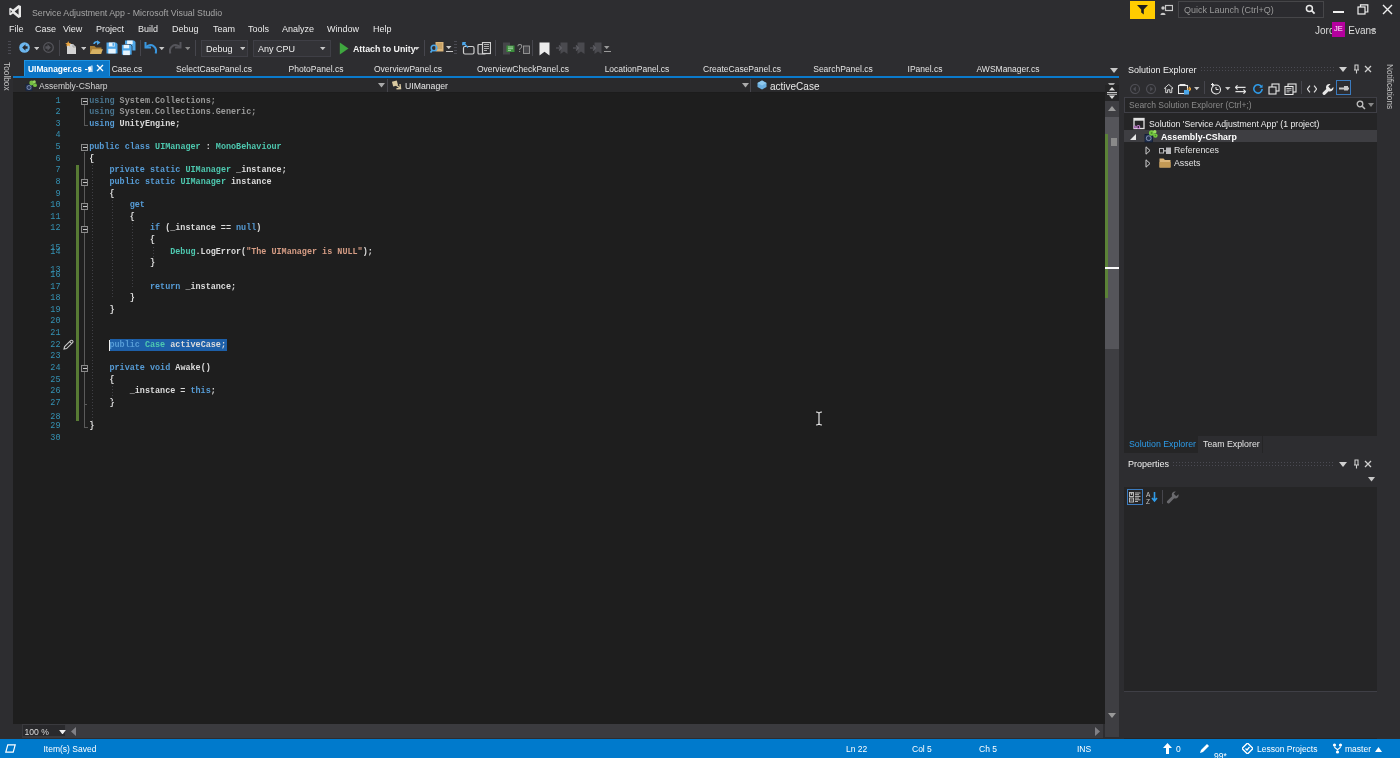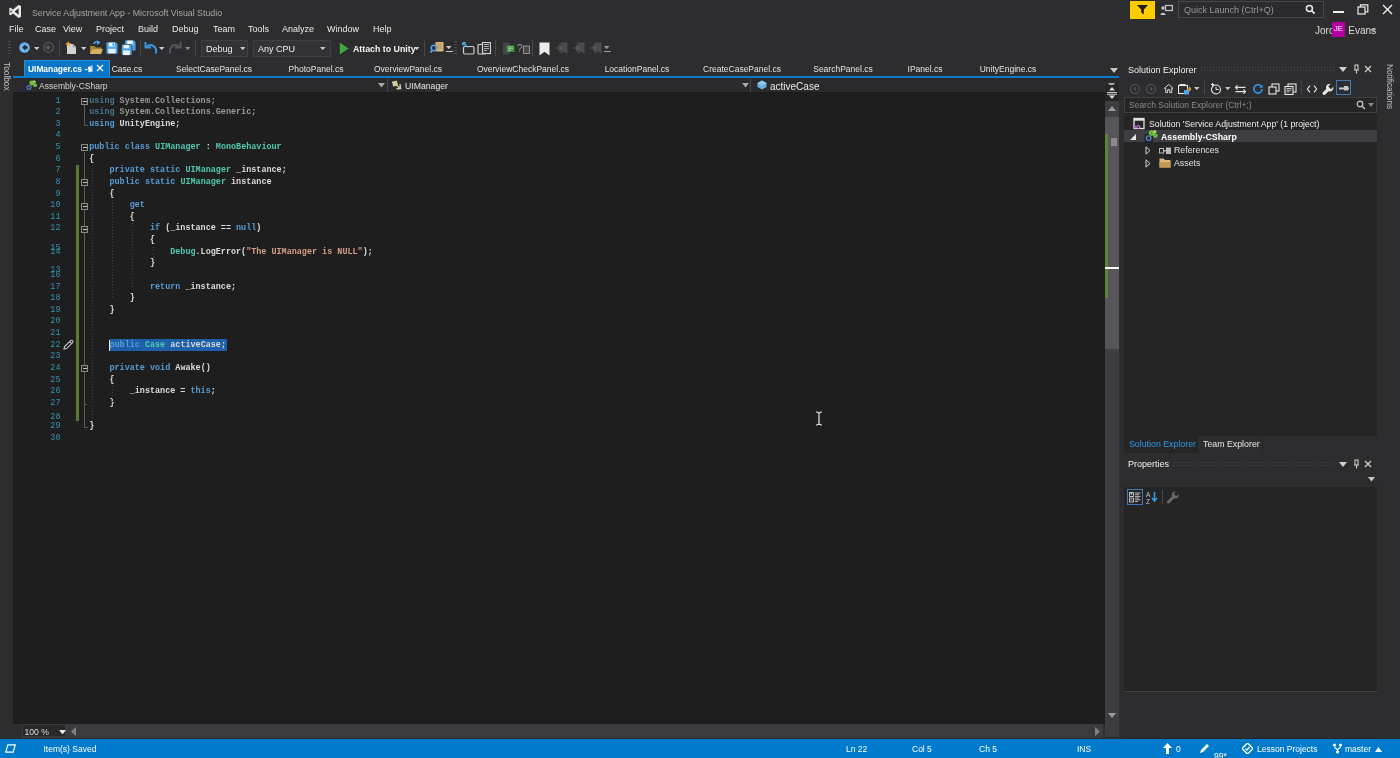--- a/index.html
+++ b/index.html
@@ -220,21 +220,21 @@
 
 <div class="tabtxt" style="left:127px;">Case.cs</div>
 <div class="tabtxt" style="left:214px;">SelectCasePanel.cs</div>
 <div class="tabtxt" style="left:316px;">PhotoPanel.cs</div>
 <div class="tabtxt" style="left:408px;">OverviewPanel.cs</div>
 <div class="tabtxt" style="left:523px;">OverviewCheckPanel.cs</div>
 <div class="tabtxt" style="left:637px;">LocationPanel.cs</div>
 <div class="tabtxt" style="left:742px;">CreateCasePanel.cs</div>
 <div class="tabtxt" style="left:843px;">SearchPanel.cs</div>
 <div class="tabtxt" style="left:925px;">IPanel.cs</div>
-<div class="tabtxt" style="left:1008px;">UnityEngine.cs</div>
+<div class="tabtxt" style="left:1008px;">AWSManager.cs</div>
 <svg class="abs" style="left:1110px;top:68px;" width="8" height="5" viewBox="0 0 8 5">
     <path d="M0 0 L8 0 L4 5 Z" fill="#c8c8c8"></path>
   </svg>
 
 <div class="abs" style="left:13px;top:76px;width:1106px;height:2px;background:#0a7acc;"></div>
 
 <div class="abs" style="left:13px;top:78px;width:1106px;height:14.5px;background:#2a2a2c;border-bottom:1px solid #1c1c1c;"></div>
 <svg class="abs" style="left:25px;top:79.5px;" width="12" height="12" viewBox="0 0 12 12">
     <rect x="1" y="4.5" width="6" height="6" fill="#2a3a5e" stroke="#16233f" stroke-width="0.7"></rect>
     <circle cx="4" cy="7.5" r="2" fill="none" stroke="#8a98b4" stroke-width="0.8"></circle>

